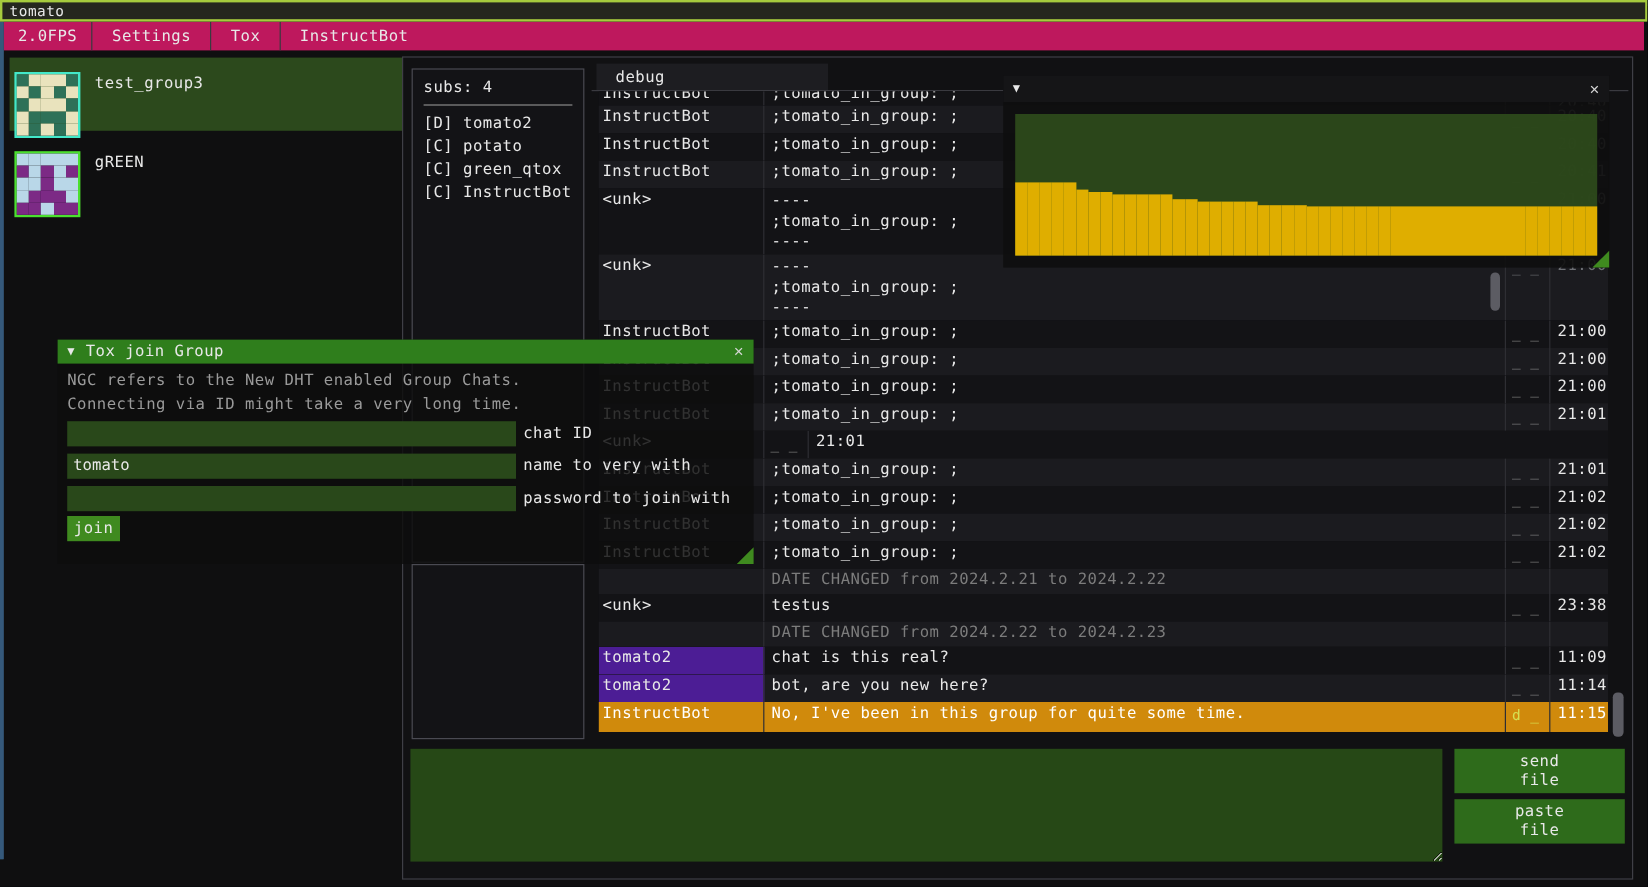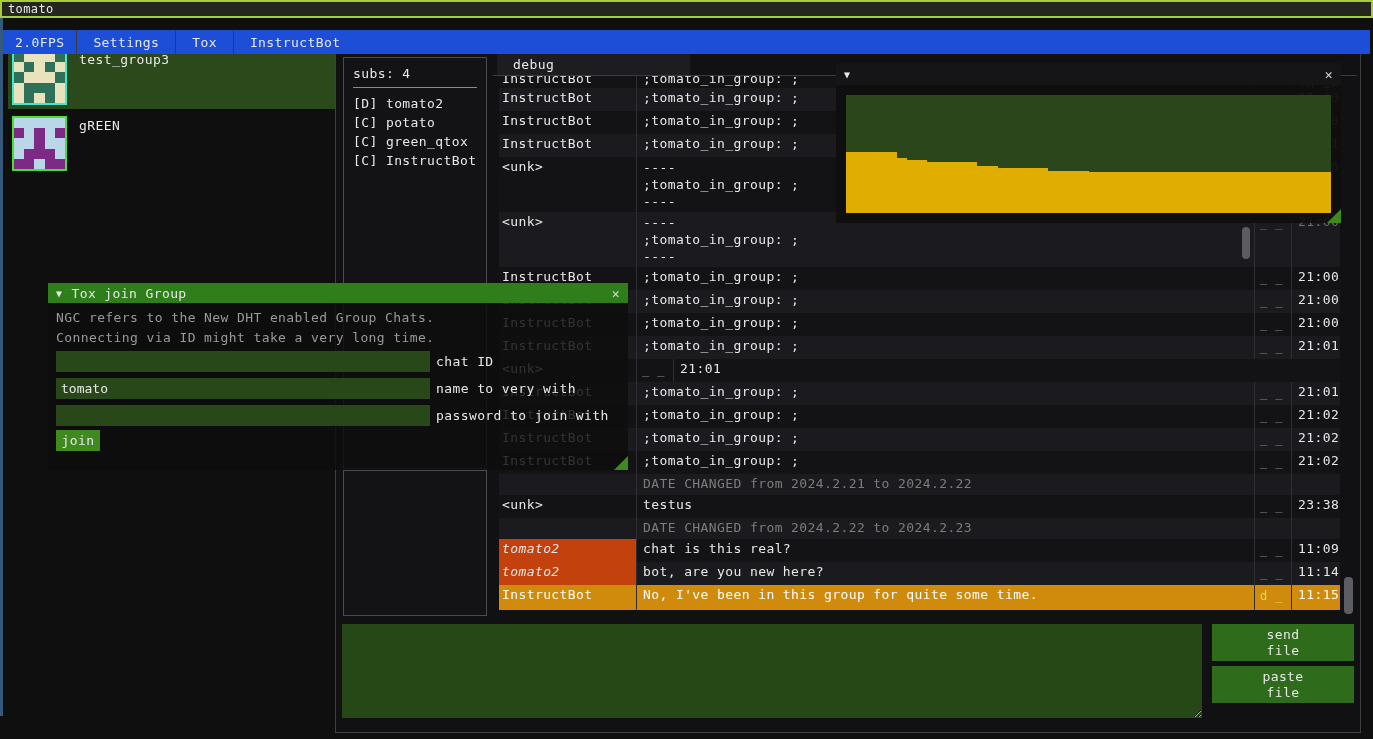--- a/index.html
+++ b/index.html
@@ -10,26 +10,26 @@
   .abs{position:absolute;}
   
   #frame-left{left:0;top:18;width:3px;height:716px;background:#35597b;z-index:30;}
   #frame-right{left:1370;top:18;width:3px;height:716px;background:#35597b;z-index:30;}
   #frame-bottom{left:0;top:734;width:1373px;height:5px;background:#35597b;z-index:30;}
   
   #title-row{left:0;top:0;width:1373px;height:18px;background:#25271e;
              border:2px solid #a6cb3d;display:flex;align-items:center;padding-left:6px;
              font-size:12px;z-index:31;}
   
-  #menu-bar{left:3px;top:18px;width:1367px;height:24px;background:#1d4ed8;display:flex;
-            align-items:stretch;z-index:5;margin-top:12px;}
+  #menu-bar{left:3px;top:18px;width:1367px;height:24px;background:#be185d;display:flex;
+            align-items:stretch;z-index:5;}
   .menu-item{display:flex;align-items:center;padding:0 16px;border-right:1px solid #3a3a3f;cursor:default;}
   .menu-item.fps{padding:0 12px;}
   
-  .group-row{left:8px;width:388px;display:flex;align-items:flex-start;padding:2px 4px;}
+  .group-row{left:8px;width:388px;display:flex;align-items:flex-start;padding:12px 4px;}
   .group-row.selected{background:#2c491c;}
   .avatar{width:55px;height:55px;display:grid;grid-template-columns:repeat(5,1fr);
           grid-template-rows:repeat(5,1fr);flex:none;}
   .group-name{margin-left:12px;margin-top:2px;}
   
   #chat-window{left:335px;top:47px;width:1026px;height:686px;border:1px solid #3f3f46;background:#111113;}
   .panel{border:1px solid #4a4a52;background:#131316;}
   #subs-panel{left:343px;top:57px;width:144px;height:412px;padding:8px 9px;}
   #subs-title{padding-bottom:6px;border-bottom:1px solid #8a8a8a;margin-bottom:6px;}
   .member-item{padding:2px 0;}
@@ -43,21 +43,21 @@
   .chat-row{display:flex;width:841px;overflow:hidden;}
   .chat-row.dark{background:#131316;}
   .chat-row.light{background:#1b1b1f;}
   .chat-row.hl{background:#d08a0c;color:#fff;}
   .c-name{width:138px;flex:none;padding:2px 0 0 3px;border-right:1px solid #2e2e33;overflow:hidden;white-space:nowrap;}
   .c-msg{width:618px;flex:none;padding:2px 0 0 6px;border-right:1px solid #2e2e33;overflow:hidden;white-space:nowrap;}
   .c-flags{width:37px;flex:none;padding:4px 0 0 5px;border-right:1px solid #2e2e33;color:#8a8a8a;font-size:12px;}
   .c-time{width:48px;flex:none;padding:2px 0 0 6px;}
   .chat-row.ghost .c-flags,.chat-row.ghost .c-time{color:#6d6f74;}
   .chat-row.hl .c-flags{color:#d6e052;}
-  .c-name.green{background:#c2410c;font-style:italic;}
+  .c-name.green{background:#4c1d95;}
   .c-msg.date{color:#7c7c7c;}
   .msg-line{line-height:17px;}
   .cutwrap{margin-top:-7px;}
   
   .sb-thumb{background:#5c5c63;border-radius:4px;z-index:2;}
   
   #composer-input{left:342px;top:624px;width:860px;height:94px;background:#264816;border:none;}
   .file-btn{left:1212px;width:142px;height:37px;background:#2e6b1b;display:flex;flex-direction:column;
             align-items:center;justify-content:center;line-height:16px;cursor:default;}
   #send-btn{top:624px;} #paste-btn{top:666px;}

